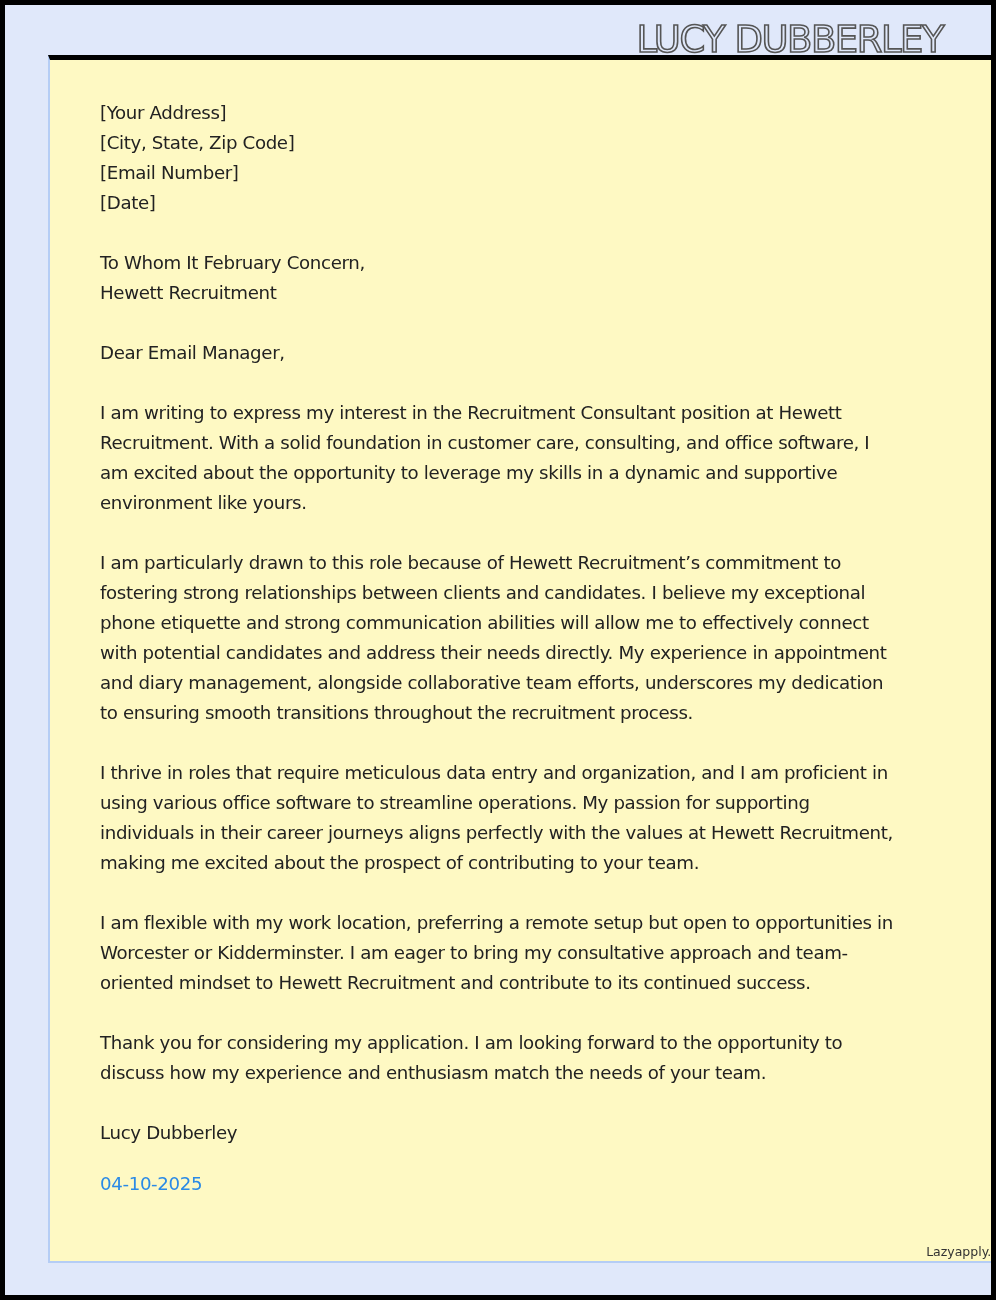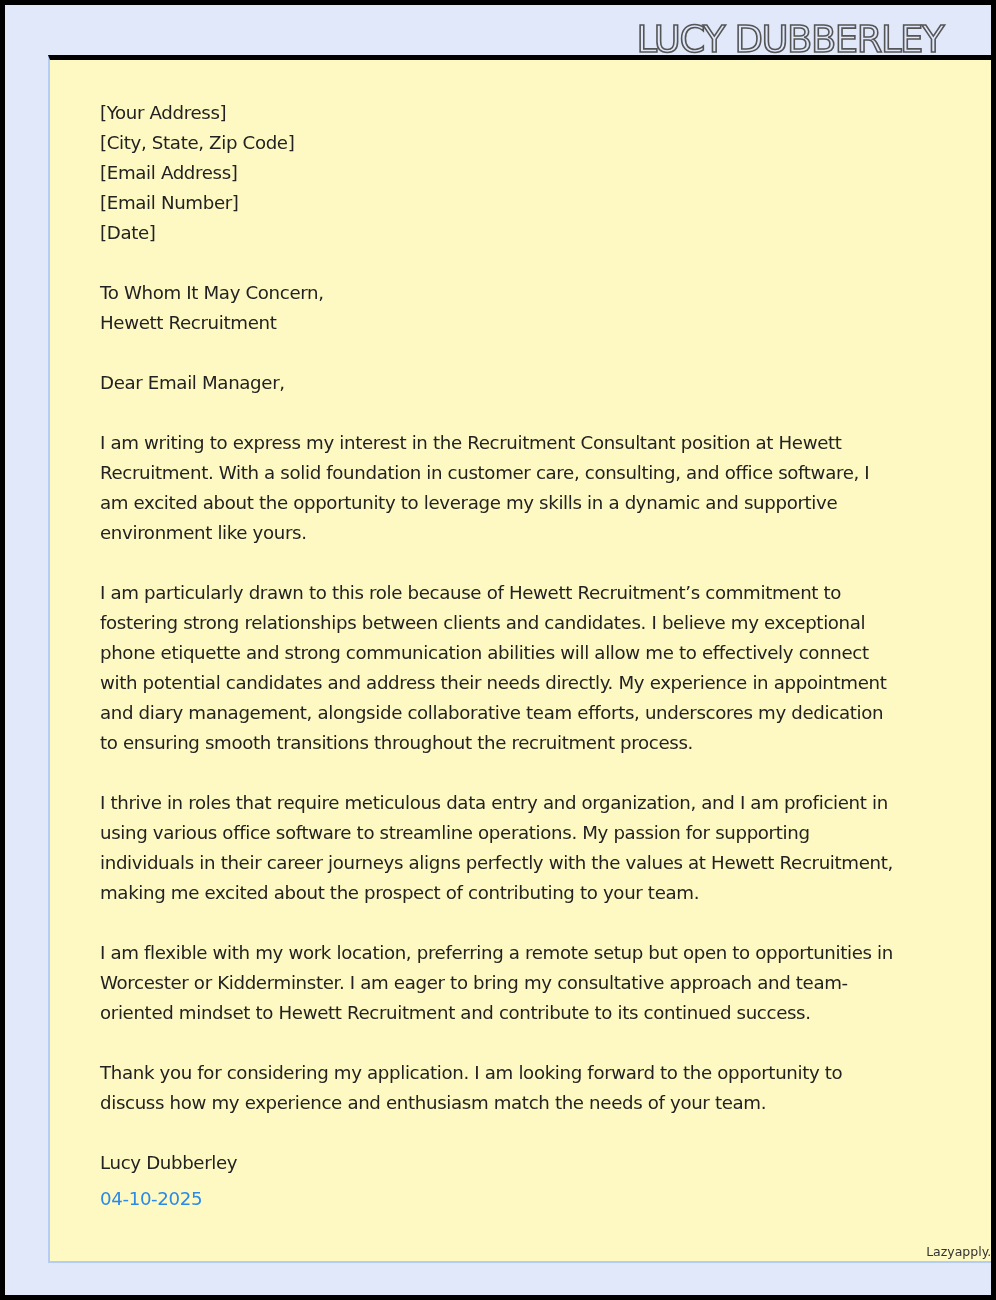--- a/index.html
+++ b/index.html
@@ -45,21 +45,21 @@
       width: 800px;
       font-size: 18.2px;
       line-height: 30px;
       color: #222;
       letter-spacing: -0.35px;
     }
     .content p { margin: 0 0 30px 0; }
     .content .line { display: block; }
     .date {
       color: #2b8ae6;
-      margin-top: 6px;
+      margin-top: 21px;
       display: block;
     }
     .footer {
       position: absolute;
       right: 0;
       bottom: 0px;
       font-size: 12.5px;
       color: #333;
       line-height: 18px;
     }
@@ -67,26 +67,25 @@
 </head>
 <body>
 
 <div class="name">LUCY DUBBERLEY</div>
 
 <div class="card">
   <div class="content">
     <p>
       <span class="line">[Your Address]</span>
       <span class="line">[City, State, Zip Code]</span>
-      <span class="line">[Email Address]</span>
       <span class="line">[Email Number]</span>
       <span class="line">[Date]</span>
     </p>
     <p>
-      <span class="line">To Whom It May Concern,</span>
+      <span class="line">To Whom It February Concern,</span>
       <span class="line">Hewett Recruitment</span>
     </p>
     <p>Dear Email Manager,</p>
     <p>I am writing to express my interest in the Recruitment Consultant position at Hewett Recruitment. With a solid foundation in customer care, consulting, and office software, I am excited about the opportunity to leverage my skills in a dynamic and supportive environment like yours.</p>
     <p>I am particularly drawn to this role because of Hewett Recruitment’s commitment to fostering strong relationships between clients and candidates. I believe my exceptional phone etiquette and strong communication abilities will allow me to effectively connect with potential candidates and address their needs directly. My experience in appointment and diary management, alongside collaborative team efforts, underscores my dedication to ensuring smooth transitions throughout the recruitment process.</p>
     <p>I thrive in roles that require meticulous data entry and organization, and I am proficient in using various office software to streamline operations. My passion for supporting individuals in their career journeys aligns perfectly with the values at Hewett Recruitment, making me excited about the prospect of contributing to your team.</p>
     <p>I am flexible with my work location, preferring a remote setup but open to opportunities in Worcester or Kidderminster. I am eager to bring my consultative approach and team-oriented mindset to Hewett Recruitment and contribute to its continued success.</p>
     <p>Thank you for considering my application. I am looking forward to the opportunity to discuss how my experience and enthusiasm match the needs of your team.</p>
     <div>
       <span class="line">Lucy Dubberley</span>

